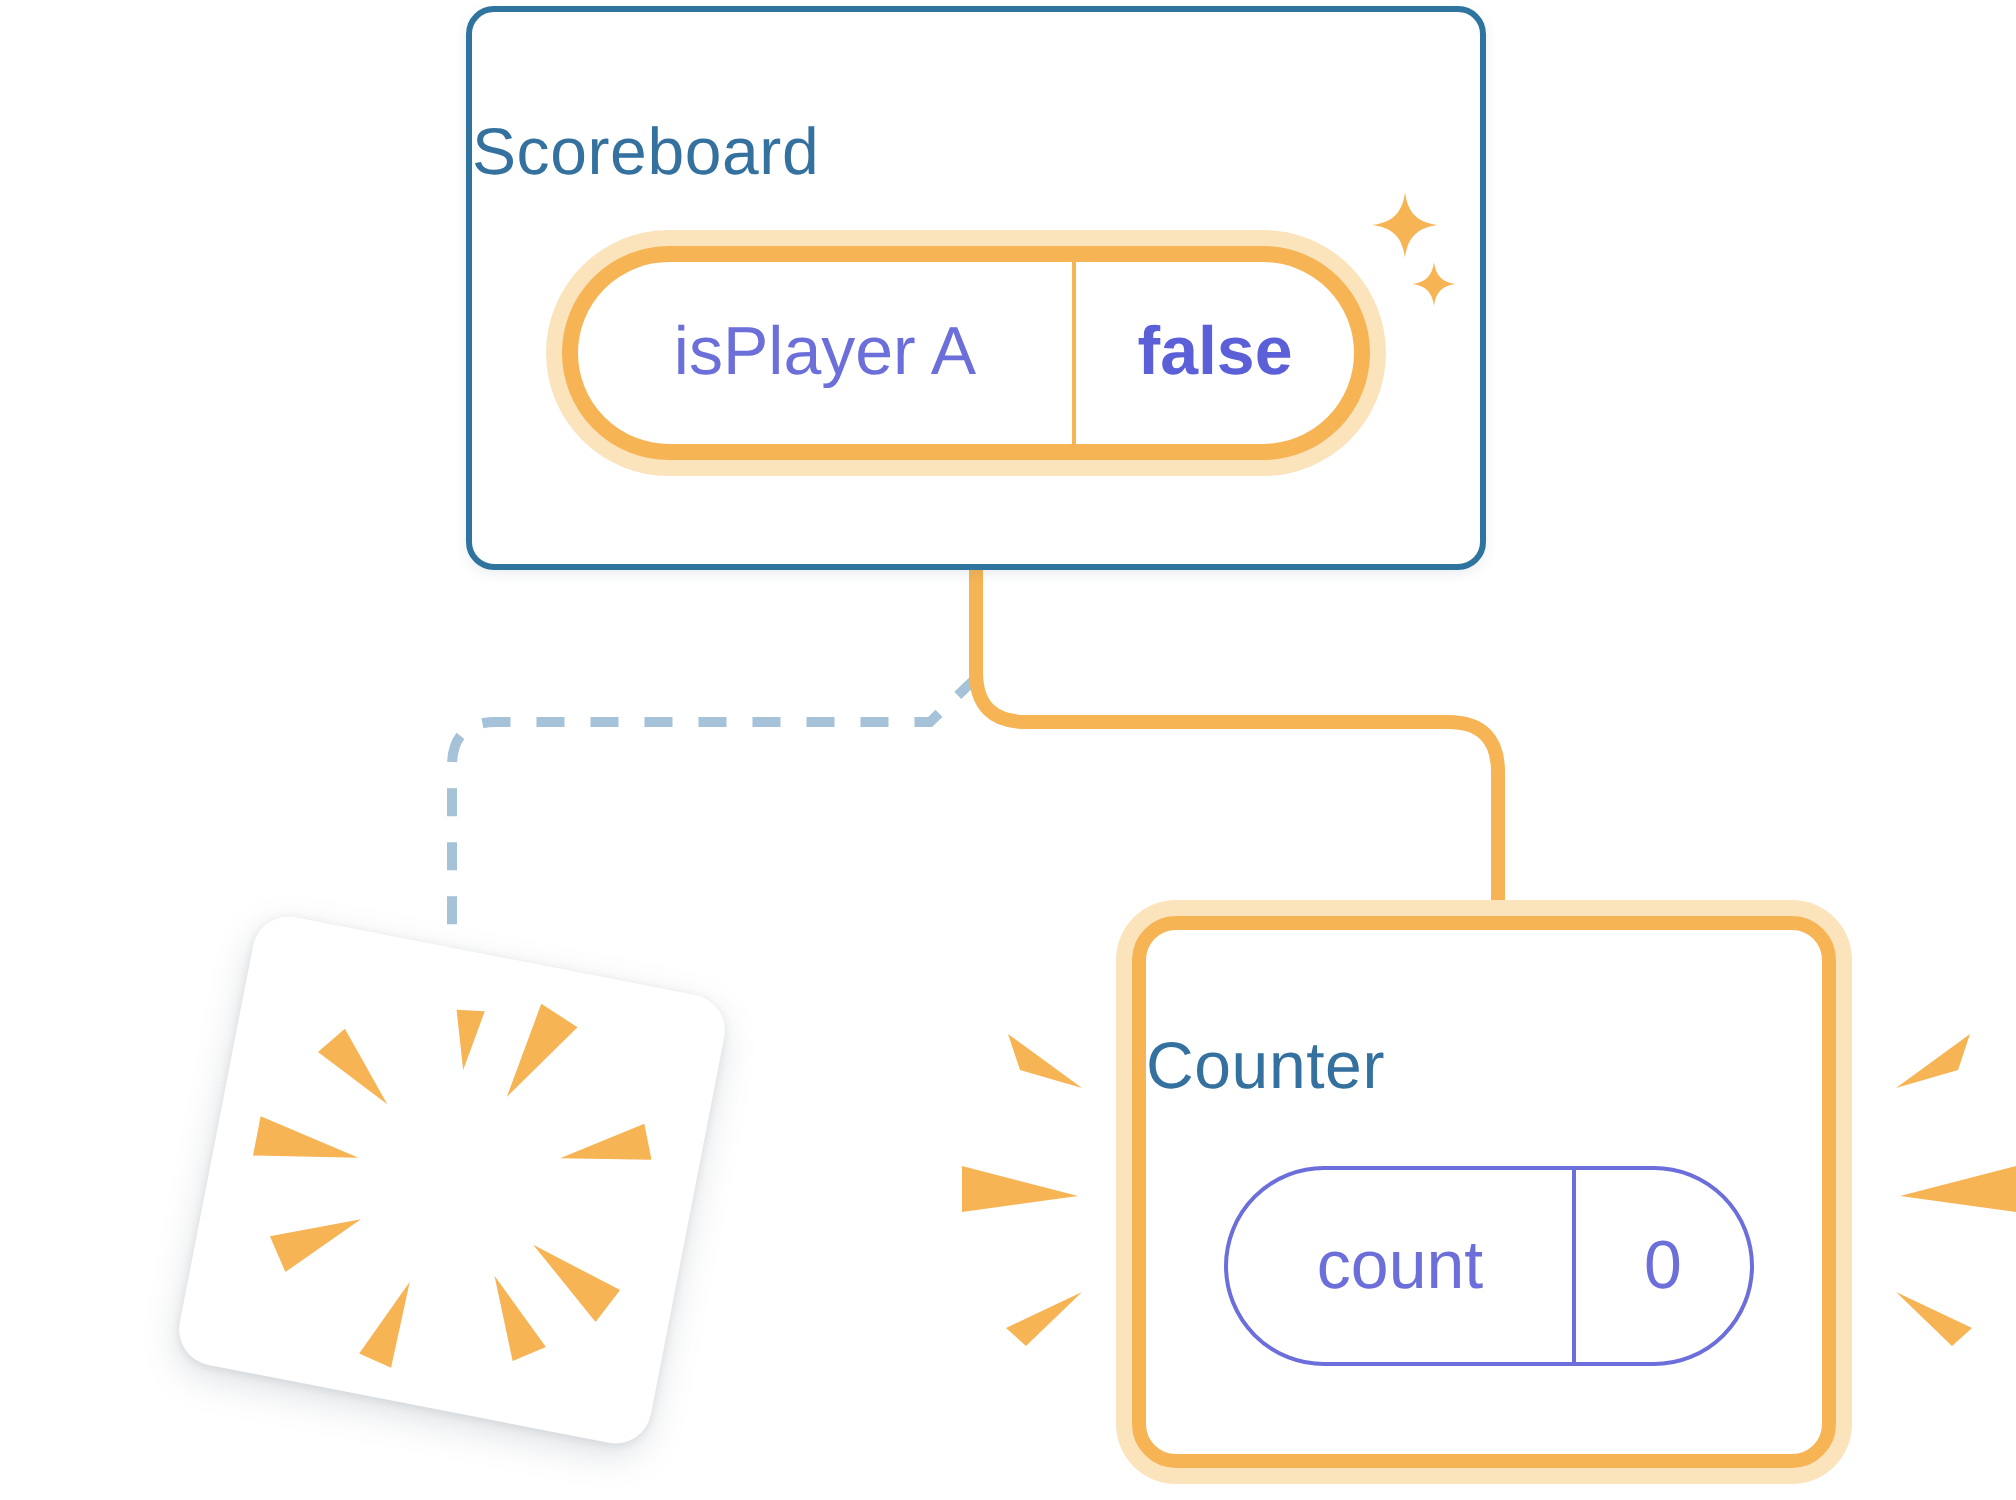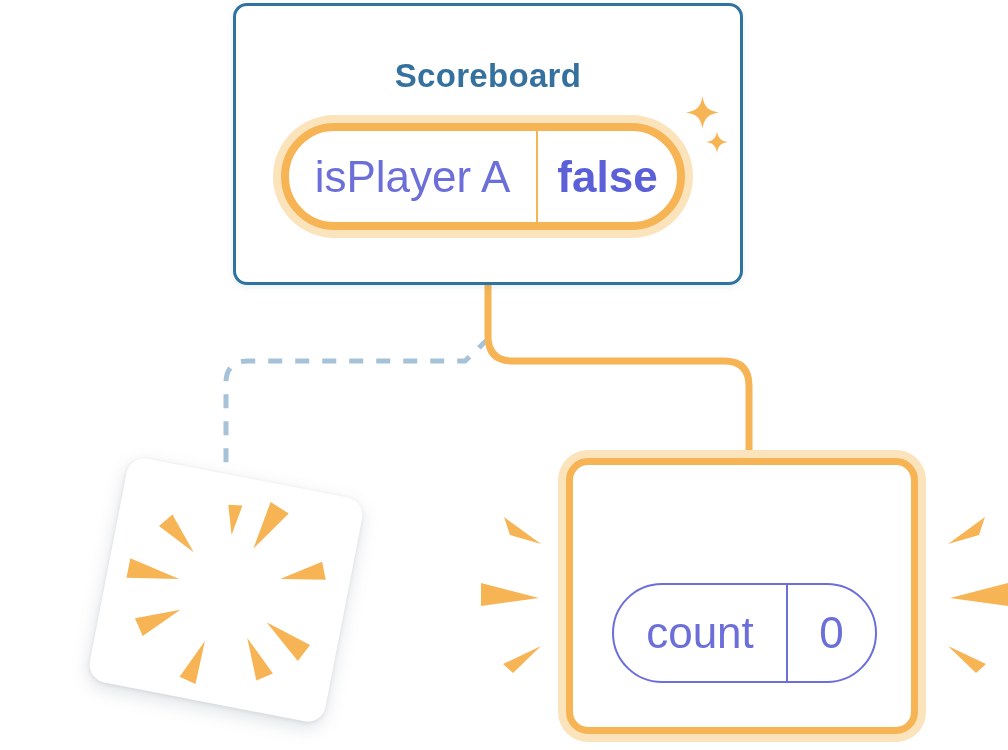--- a/index.html
+++ b/index.html
@@ -7,31 +7,31 @@
     --purple:#6C6FD9; --purpleBold:#5B5FD8; --purpleBorder:#6B6EDB; --dashedBlue:#A5C2D8;
     --cardBg:#FFFFFF; --pageBg:#FFFFFF;
   }
   html,body{margin:0;padding:0;background:var(--pageBg);}
   #canvas{
     position:relative;width:1008px;height:750px;overflow:hidden;background:var(--pageBg);
     font-family:"Liberation Sans", sans-serif;
   }
   #overlay{position:absolute;left:0;top:0;z-index:1;}
   .card{position:absolute;background:var(--cardBg);box-sizing:border-box;}
-  .card-title{position:absolute;left:0;right:0;text-align:center;font-size:33px;line-height:40px;
-    font-weight:700;color:var(--blueText);letter-spacing:.3px;}
+  .card-title{position:absolute;left:0;right:0;font-size:33px;line-height:40px;
+    font-weight:400;color:var(--blueText);letter-spacing:.3px;}
   
   #scoreboard{left:233px;top:3px;width:510px;height:282px;border:3px solid var(--blueBorder);
     border-radius:14px;z-index:3;box-shadow:0 2px 6px rgba(40,80,110,.10);}
   #scoreboard .card-title{top:50px;}
   .state-pill{position:absolute;display:flex;align-items:stretch;background:#fff;overflow:hidden;box-sizing:border-box;}
   #scoreboard-pill{left:45px;top:117px;width:404px;height:107px;border:8px solid var(--orange);
     border-radius:60px;box-shadow:0 0 0 8px var(--orangeHalo);}
   #scoreboard-pill .cell-name{width:247px;}
-  .pill-cell{display:flex;align-items:center;justify-content:center;font-size:44px;color:var(--purple);}
+  .pill-cell{display:flex;align-items:center;justify-content:center;font-size:34px;color:var(--purple);}
   .cell-value{flex:1;}
   #scoreboard-pill .cell-value{font-weight:700;color:var(--purpleBold);}
   #scoreboard-pill .pill-divider{width:2px;background:var(--orange);}
   
   #counter{left:566px;top:458px;width:352px;height:276px;border:7px solid var(--orange);
     border-radius:22px;box-shadow:0 0 0 8px var(--orangeHalo);z-index:3;}
   #counter .card-title{top:48px;}
   #counter-pill{left:39px;top:118px;width:265px;height:100px;border:2px solid var(--purpleBorder);
     border-radius:52px;justify-content:center;}
   #counter-pill .cell-name{width:172px;}
@@ -90,20 +90,21 @@
       <polygon points="171,93 216,85 209,68"></polygon>
       <polygon points="72,112 20,101 20,121"></polygon>
       <polygon points="166,138 204,170 213,152"></polygon>
       <polygon points="79,142 36,159 47,175"></polygon>
       <polygon points="150,157 167,197 182,187"></polygon>
       <polygon points="109,168 91,208 108,212"></polygon>
     </svg>
   </div>
 
   <div class="card" id="counter">
+    <div class="card-title">Counter</div>
     <div class="state-pill" id="counter-pill">
       <div class="pill-cell cell-name">count</div>
       <div class="pill-divider"></div>
       <div class="pill-cell cell-value">0</div>
     </div>
   </div>
 
 </div>
 
 </body></html>

